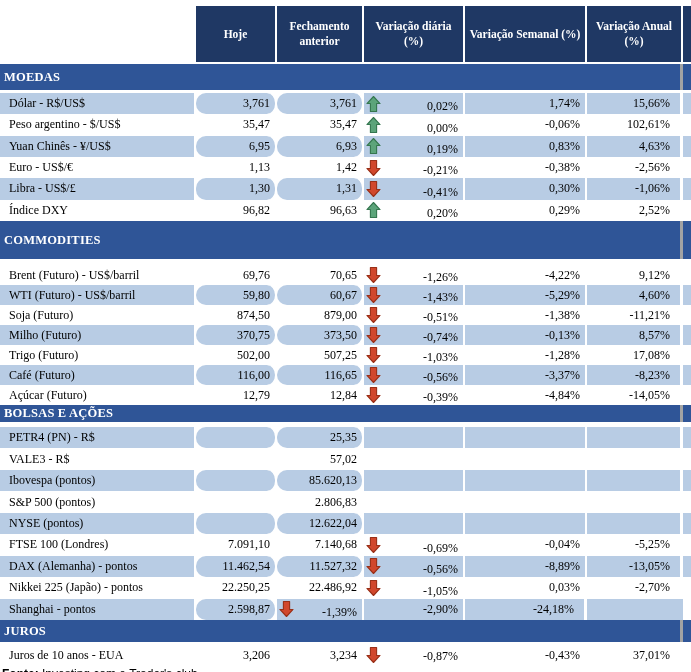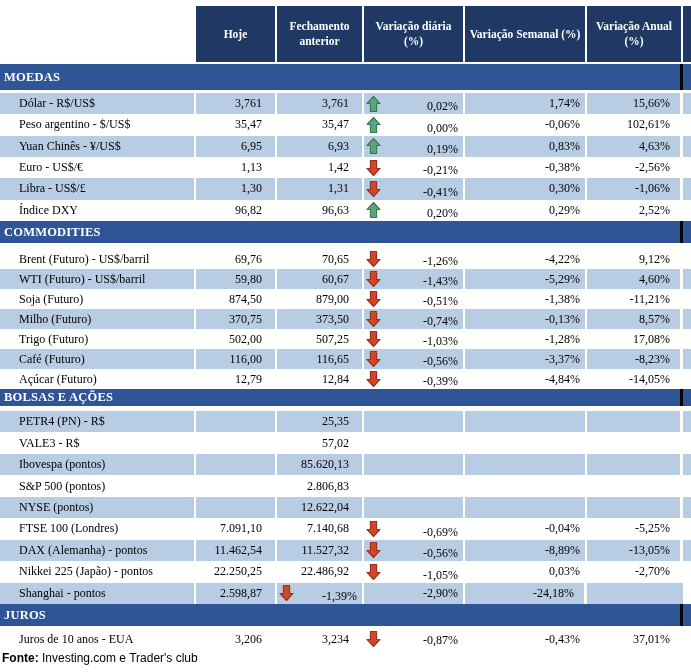--- a/index.html
+++ b/index.html
@@ -18,37 +18,37 @@
     background:var(--header-bg);color:#fff;font-weight:bold;font-size:11.5px;
     display:flex;align-items:center;justify-content:center;text-align:center;
     line-height:1.3;border-right:2px solid #fff;box-sizing:border-box;padding:0 3px;
   }
   .h-sliver{background:var(--header-bg);}
   .top-gap{height:2px;background:#fff;}
   
   .band-row .band{
     grid-column:1/7;background:var(--section-bg);color:#fff;font-weight:bold;
     font-size:12.5px;display:flex;align-items:center;padding-left:4px;
-    border-right:3px solid #000000;box-sizing:border-box;letter-spacing:.2px;
+    border-right:3px solid #a3a3a3;box-sizing:border-box;letter-spacing:.2px;
   }
   .band-row .band-sliver{grid-column:7;background:var(--section-bg);}
   .sgap{background:#fff;}
   .rows{display:grid;grid-auto-rows:1fr;}
   
   .sec-0 .band-row{height:26px}.sec-0 .sgap{height:3px}.sec-0 .rows{height:128px}
-  .sec-1 .band-row{height:22px}.sec-1 .sgap{height:6px}.sec-1 .rows{height:140px}
+  .sec-1 .band-row{height:38px}.sec-1 .sgap{height:6px}.sec-1 .rows{height:140px}
   .sec-2 .band-row{height:17px}.sec-2 .sgap{height:5px}.sec-2 .rows{height:193px}
   .sec-3 .band-row{height:22px}.sec-3 .sgap{height:4px}.sec-3 .rows{height:18px}
   
   .cell{
     border-right:2px solid #fff;box-sizing:border-box;
     display:flex;align-items:center;font-size:12px;overflow:hidden;white-space:nowrap;
   }
-  .c-label{padding-left:19px;}
-  .c-num{justify-content:flex-end;padding-right:13px;}
+  .c-label{padding-left:9px;}
+  .c-num{justify-content:flex-end;padding-right:5px;border-radius:10px;}
   .c-pct{justify-content:flex-end;padding-right:5px;}
   .c-diaria{position:relative;align-items:flex-end;}
   .arrow-box{position:absolute;left:2px;top:50%;transform:translateY(-50%);display:flex;}
   .c-anual{border-right:3px solid #fff;padding-right:10px;}
   .c-sliver{border-right:none;}
   .blue{background:var(--row-blue);}
   .white{background:var(--row-white);}
   
   .footer{font-size:12px;padding:3px 0 0 2px;}
   .footer b{font-weight:bold;}

